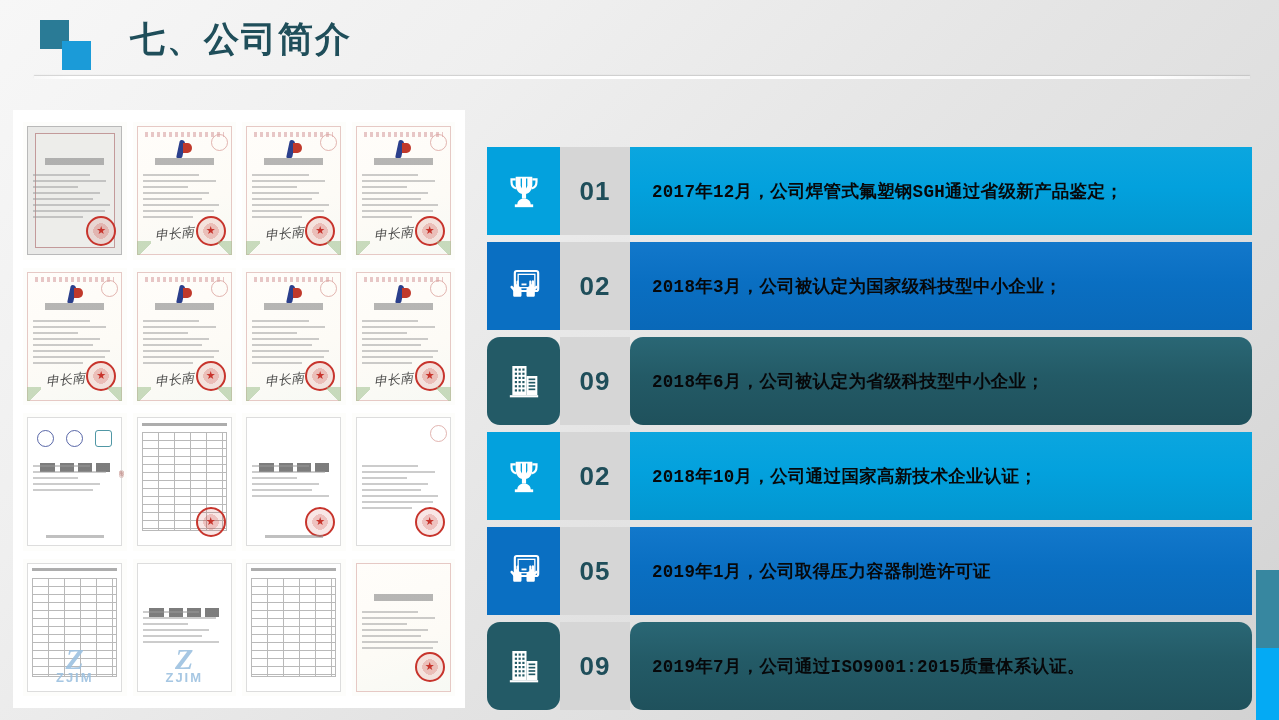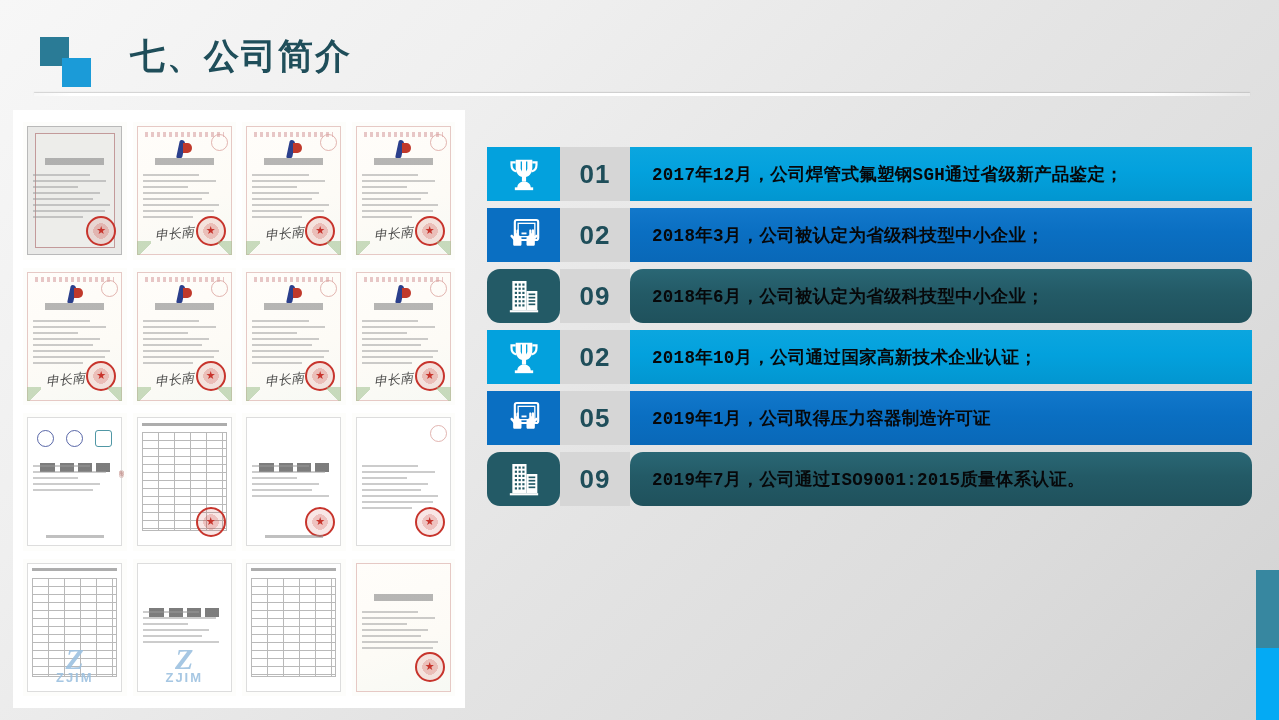--- a/index.html
+++ b/index.html
@@ -15,21 +15,21 @@
     position: relative;
     width: 1279px;
     height: 720px;
     overflow: hidden;
     background: linear-gradient(135deg, #f7f7f7 0%, #efefef 28%, #e4e4e4 55%, #dcdcdc 78%, #d2d2d2 100%);
   }
 
   
   #header {
     position: absolute;
-    left: 0; top: 17px;
+    left: 0; top: 0;
     width: 1279px; height: 92px;
   }
   .hdr-sq {
     position: absolute;
   }
   #hdr-sq-dark {
     left: 40px; top: 20px;
     width: 29px; height: 29px;
     background: #2a7b96;
   }
@@ -305,21 +305,21 @@
   }
 
   
   #rows {
     position: absolute;
     left: 487px; top: 147px;
     width: 765px;
   }
   .row {
     position: relative;
-    height: 54px;
+    height: 88px;
     margin-bottom: 7px;
     display: flex;
     align-items: stretch;
   }
   .row-icon {
     width: 73px;
     flex: 0 0 73px;
     display: flex;
     align-items: center;
     justify-content: center;
@@ -693,21 +693,21 @@
       <div class="row-icon">
         <svg class="icon-svg" viewBox="0 0 48 48">
           <rect x="13" y="6" width="28" height="24" rx="2.4" fill="none" stroke="#ffffff" stroke-width="2.6"></rect>
           <rect x="17" y="10" width="20" height="16" fill="none" stroke="#ffffff" stroke-width="1.6"></rect>
           <path fill="#ffffff" d="M16.4 17.5c.9 0 1.3.7 1.3 1.5v5.2l1.9 1.1c.9.5 1.4 1.4 1.4 2.4V35c0 1.1-.7 1.9-1.8 1.9h-6.4c-1 0-1.8-.8-1.8-1.9v-4.6c0-1-.5-1.6-1.3-2.4l-1.5-1.5c-.7-.7-.6-1.8.1-2.4.6-.5 1.5-.5 2.1.1l1.6 1.5v-7.2c0-.8.5-1.5 1.3-1.5s1.3.7 1.3 1.5v3.3h.5V19c0-.8.4-1.5 1.3-1.5z"></path>
           <path fill="#ffffff" d="M31.6 17.5c-.9 0-1.3.7-1.3 1.5v5.2l-1.9 1.1c-.9.5-1.4 1.4-1.4 2.4V35c0 1.1.7 1.9 1.8 1.9h6.4c1 0 1.8-.8 1.8-1.9v-4.6c0-1 .5-1.6 1.3-2.4l1.5-1.5c.7-.7.6-1.8-.1-2.4-.6-.5-1.5-.5-2.1.1l-1.6 1.5v-7.2c0-.8-.5-1.5-1.3-1.5s-1.3.7-1.3 1.5v3.3h-.5V19c0-.8-.4-1.5-1.3-1.5z"></path>
           <rect x="21" y="21" width="6" height="2.2" fill="#ffffff"></rect>
         </svg>
       </div>
       <div class="row-num">02</div>
-      <div class="row-text shade-blue">2018年3月，公司被认定为省级科技型中小企业；</div>
+      <div class="row-text shade-blue">2018年3月，公司被认定为国家级科技型中小企业；</div>
     </div>
 
     <div class="row c-teal">
       <div class="row-icon">
         <svg class="icon-svg" viewBox="0 0 48 48">
           <rect x="10" y="6" width="17" height="35" fill="#ffffff"></rect>
           <rect x="27" y="18" width="13" height="23" fill="#ffffff"></rect>
           <g fill="#235a66">
             <rect x="13" y="9" width="2.6" height="2.6"></rect>
               <rect x="17.5" y="9" width="2.6" height="2.6"></rect>

